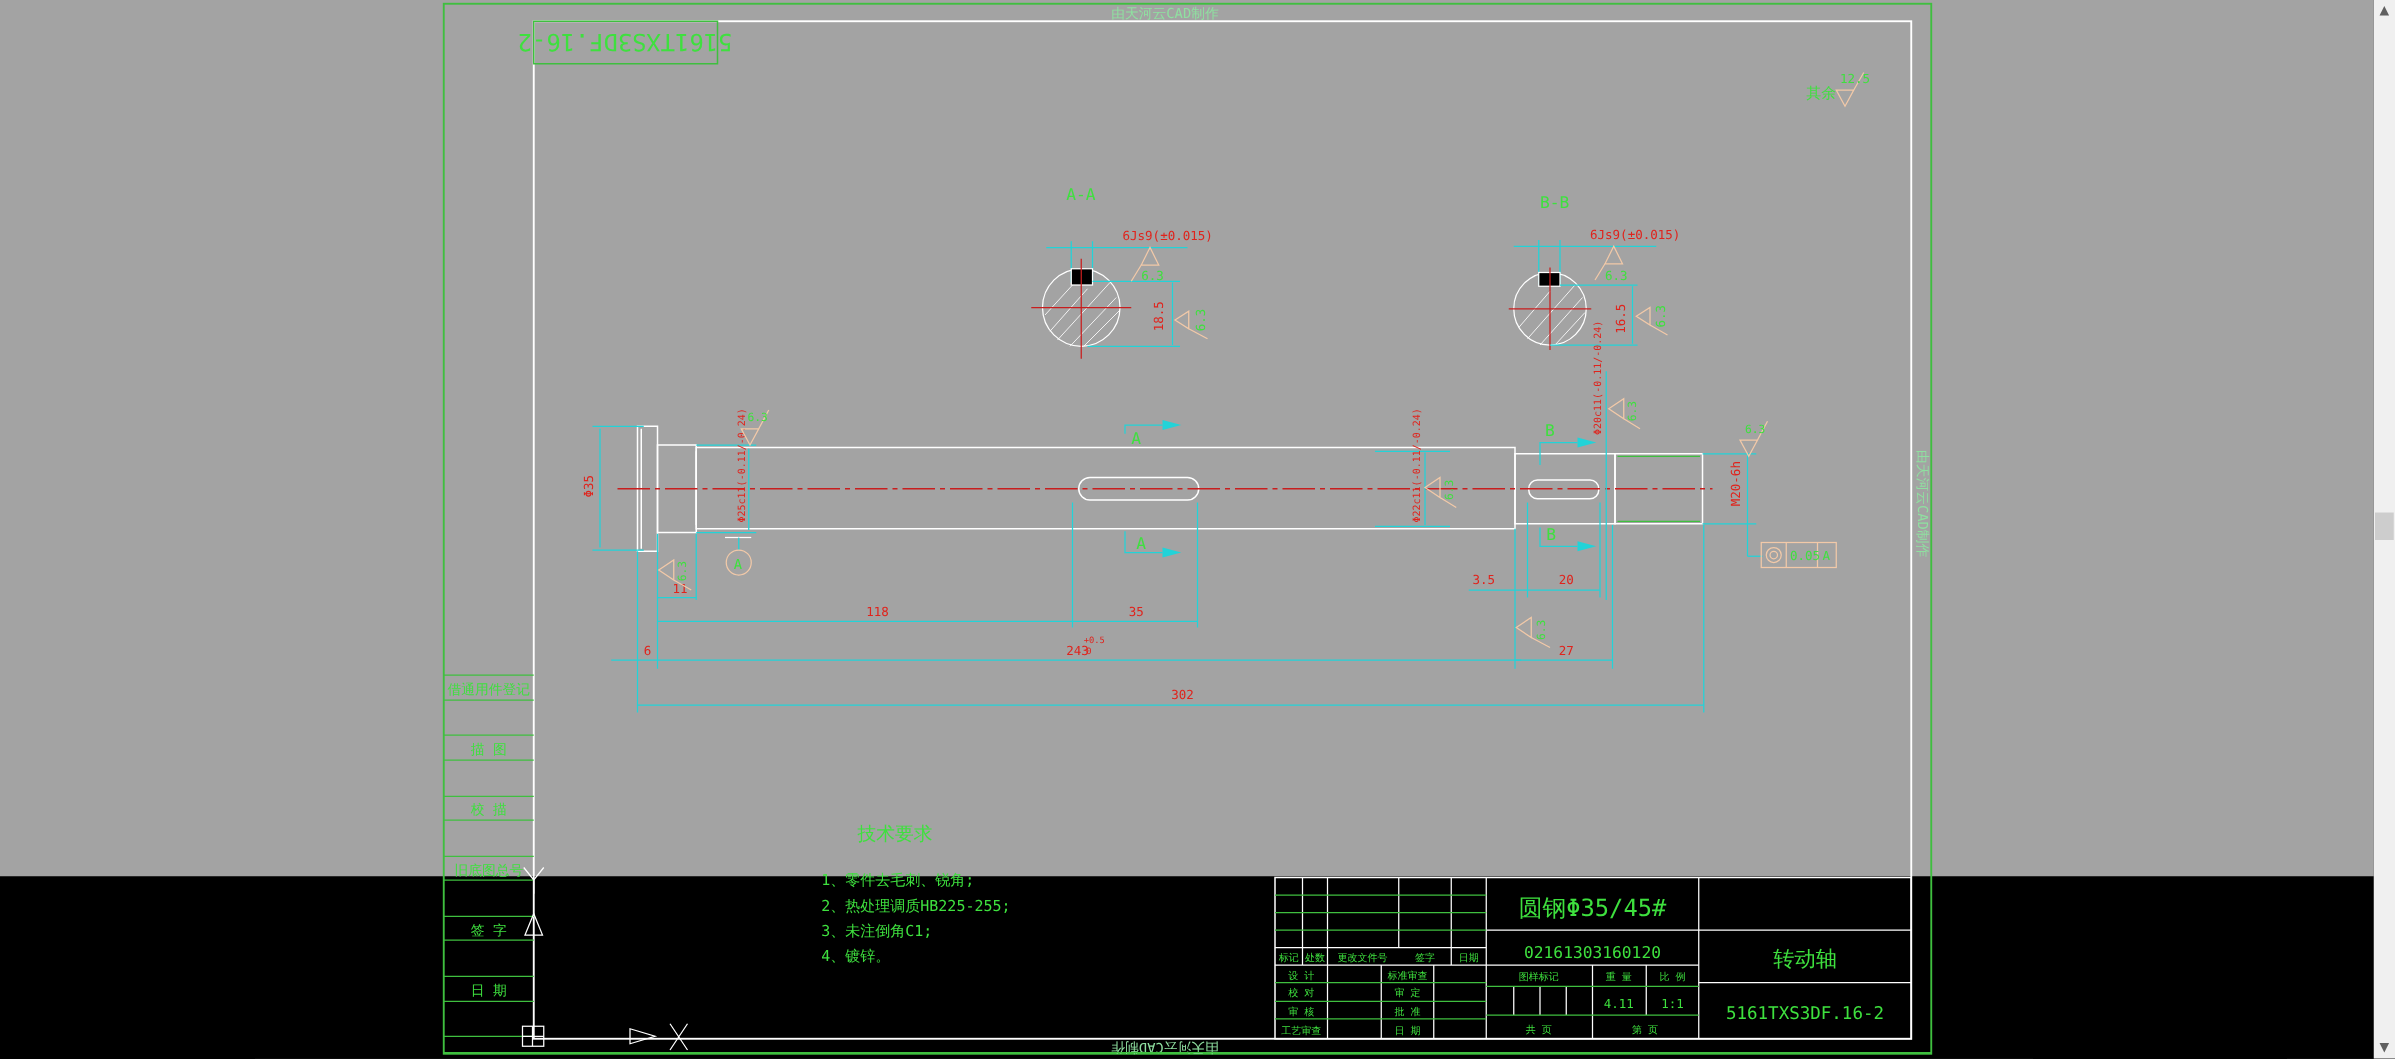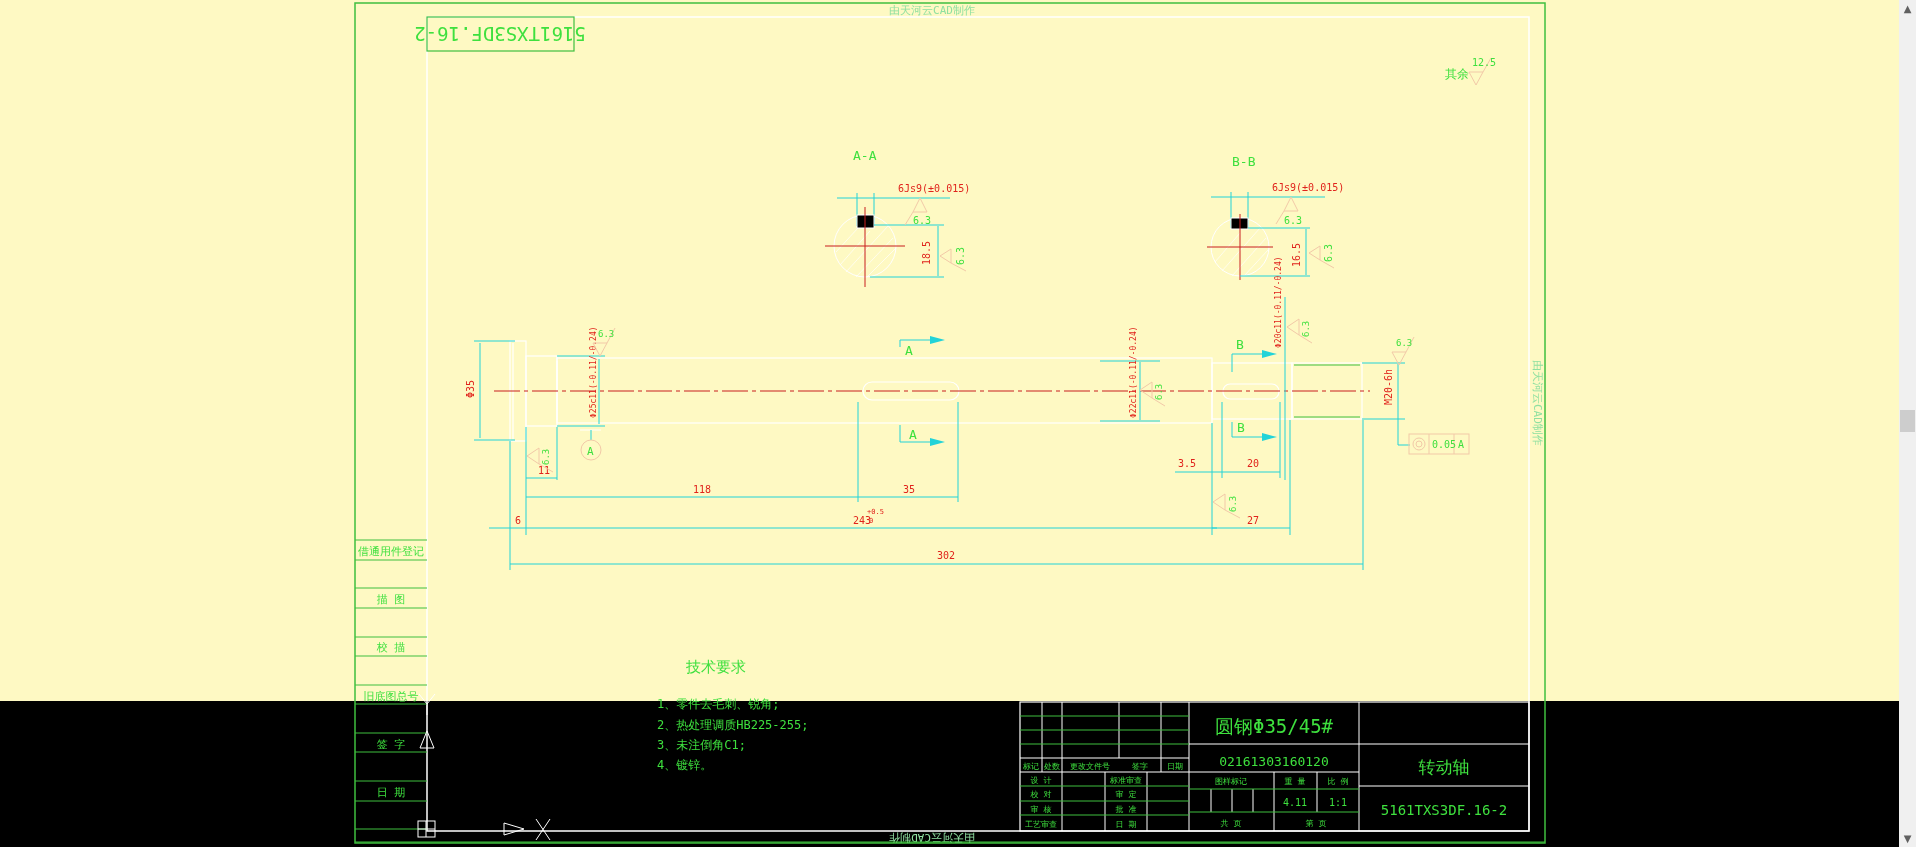--- a/index.html
+++ b/index.html
@@ -1,18 +1,18 @@
 <!DOCTYPE html>
 <html><head>
 <meta charset="utf-8">
 <style>
   html, body { margin:0; padding:0; background:#000; }
   body { width:1916px; height:847px; position:relative; overflow:hidden;
          font-family:"DejaVu Sans", sans-serif; }
-  #canvas { position:absolute; left:0; top:0; width:1899px; height:701px; background:#fef9c3; }
+  #canvas { position:absolute; left:0; top:0; width:1899px; height:701px; background:#a3a3a3; }
   svg text { font-family:"DejaVu Sans Mono", monospace; }
   .scrollbar { position:absolute; left:1899px; top:0; width:17px; height:847px; background:#f0f0f0; }
   .sb-arrow { position:absolute; left:0; width:17px; height:17px; color:#606060; font-size:10px;
               text-align:center; line-height:17px; font-family:"DejaVu Sans", sans-serif; }
   .sb-up { top:0; } .sb-down { bottom:0; }
   .sb-thumb { position:absolute; left:1px; top:410px; width:15px; height:22px; background:#cdcdcd; }
 </style>
 </head>
 <body>
 

